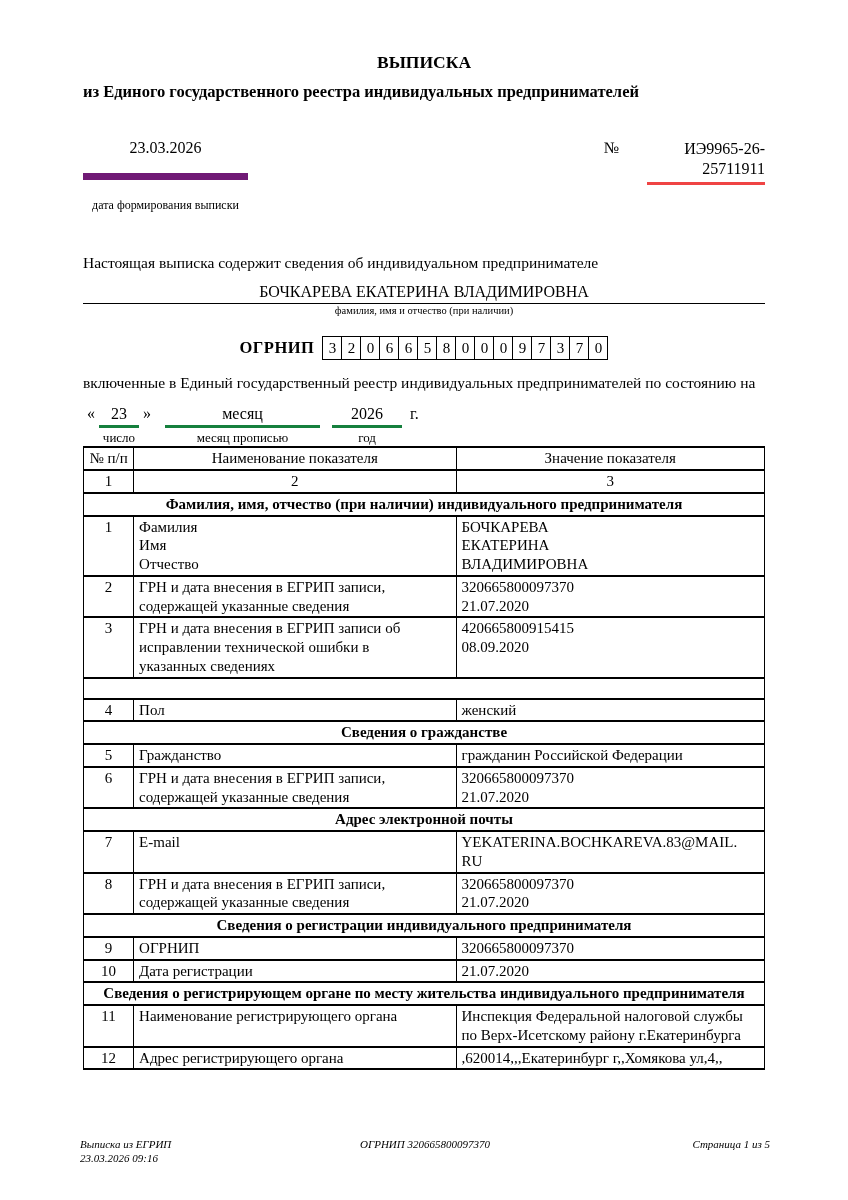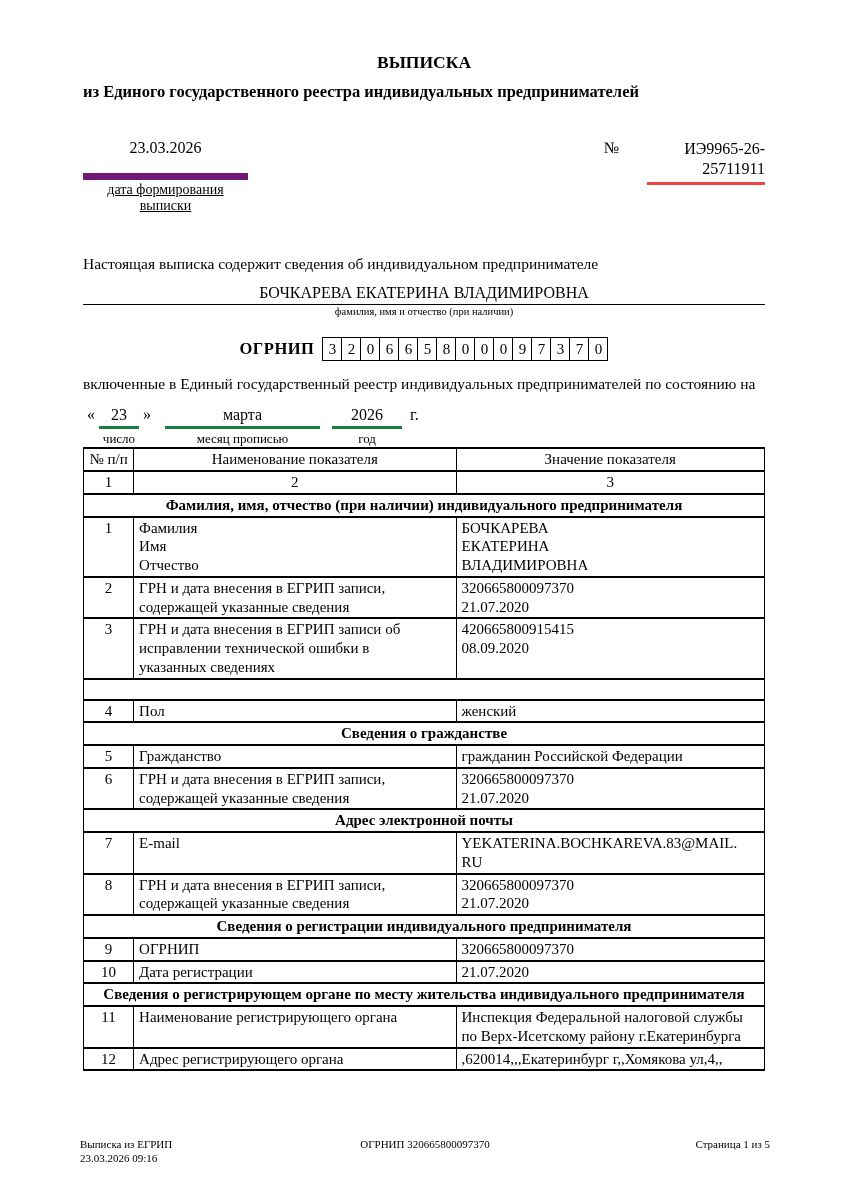--- a/index.html
+++ b/index.html
@@ -10,21 +10,21 @@
     color:#000; position:relative; overflow:hidden;
   }
   .content { padding:52px 83px 0 83px; }
 
   .title { text-align:center; font-weight:bold; font-size:17.5px; }
   .subtitle { text-align:left; font-weight:bold; font-size:16.5px; margin-top:9px; }
 
   .issue-row { display:flex; justify-content:space-between; margin-top:37px; }
   .date-block { width:165px; text-align:center; margin-left:0; }
   .date-value { font-size:16px; padding-bottom:16px; border-bottom:7px solid #701a75; }
-  .date-caption { font-size:14px; margin-top:2px;text-decoration:underline; }
+  .date-caption { font-size:12px; margin-top:18px; }
   .number-block { display:flex; align-items:flex-start; }
   .number-sign { font-size:16px; margin-right:28px; }
   .number-value {
     width:118px; text-align:right; font-size:16px; line-height:1.25;
     border-bottom:3px solid #ef4444; padding-bottom:3px; white-space:pre-line;
   }
 
   .statement { font-size:15.5px; margin-top:41px; }
 
   .name-wrap { margin-top:11px; }
@@ -58,21 +58,21 @@
   }
   td.c-num { width:50px; text-align:center; padding:1px 2px; }
   td.c-name { width:322px; white-space:pre-line; }
   td.c-val { width:308px; white-space:pre-line; }
   tr.hdr td { text-align:center; }
   td.section-cell { text-align:center; font-weight:bold; }
   td.empty-cell { height:21px; }
 
   .footer {
     position:absolute; left:80px; right:78px; top:1138px;
-    display:flex; justify-content:space-between; align-items:flex-start; font-size:11px;
+    display:flex; justify-content:space-between; align-items:flex-start; font-size:11px;font-style:italic;
   }
   .footer-left { width:33%; line-height:1.25; }
   .footer-center { width:34%; text-align:center; }
   .footer-right { width:33%; text-align:right; }
 </style>
 </head>
 <body>
 
 <div class="content">
 
@@ -122,21 +122,21 @@
   <div class="included">включенные в Единый государственный реестр индивидуальных предпринимателей по состоянию на</div>
 
   <div class="df-row">
     <div class="df-q">«</div>
     <div class="df df-day">
       <div class="df-val">23</div>
       <div class="df-cap">число</div>
     </div>
     <div class="df-q">»</div>
     <div class="df df-month">
-      <div class="df-val">марта</div>
+      <div class="df-val">месяц</div>
       <div class="df-cap">месяц прописью</div>
     </div>
     <div class="df df-year">
       <div class="df-val">2026</div>
       <div class="df-cap">год</div>
     </div>
     <div class="df-g">г.</div>
   </div>
 
   <table class="registry">

